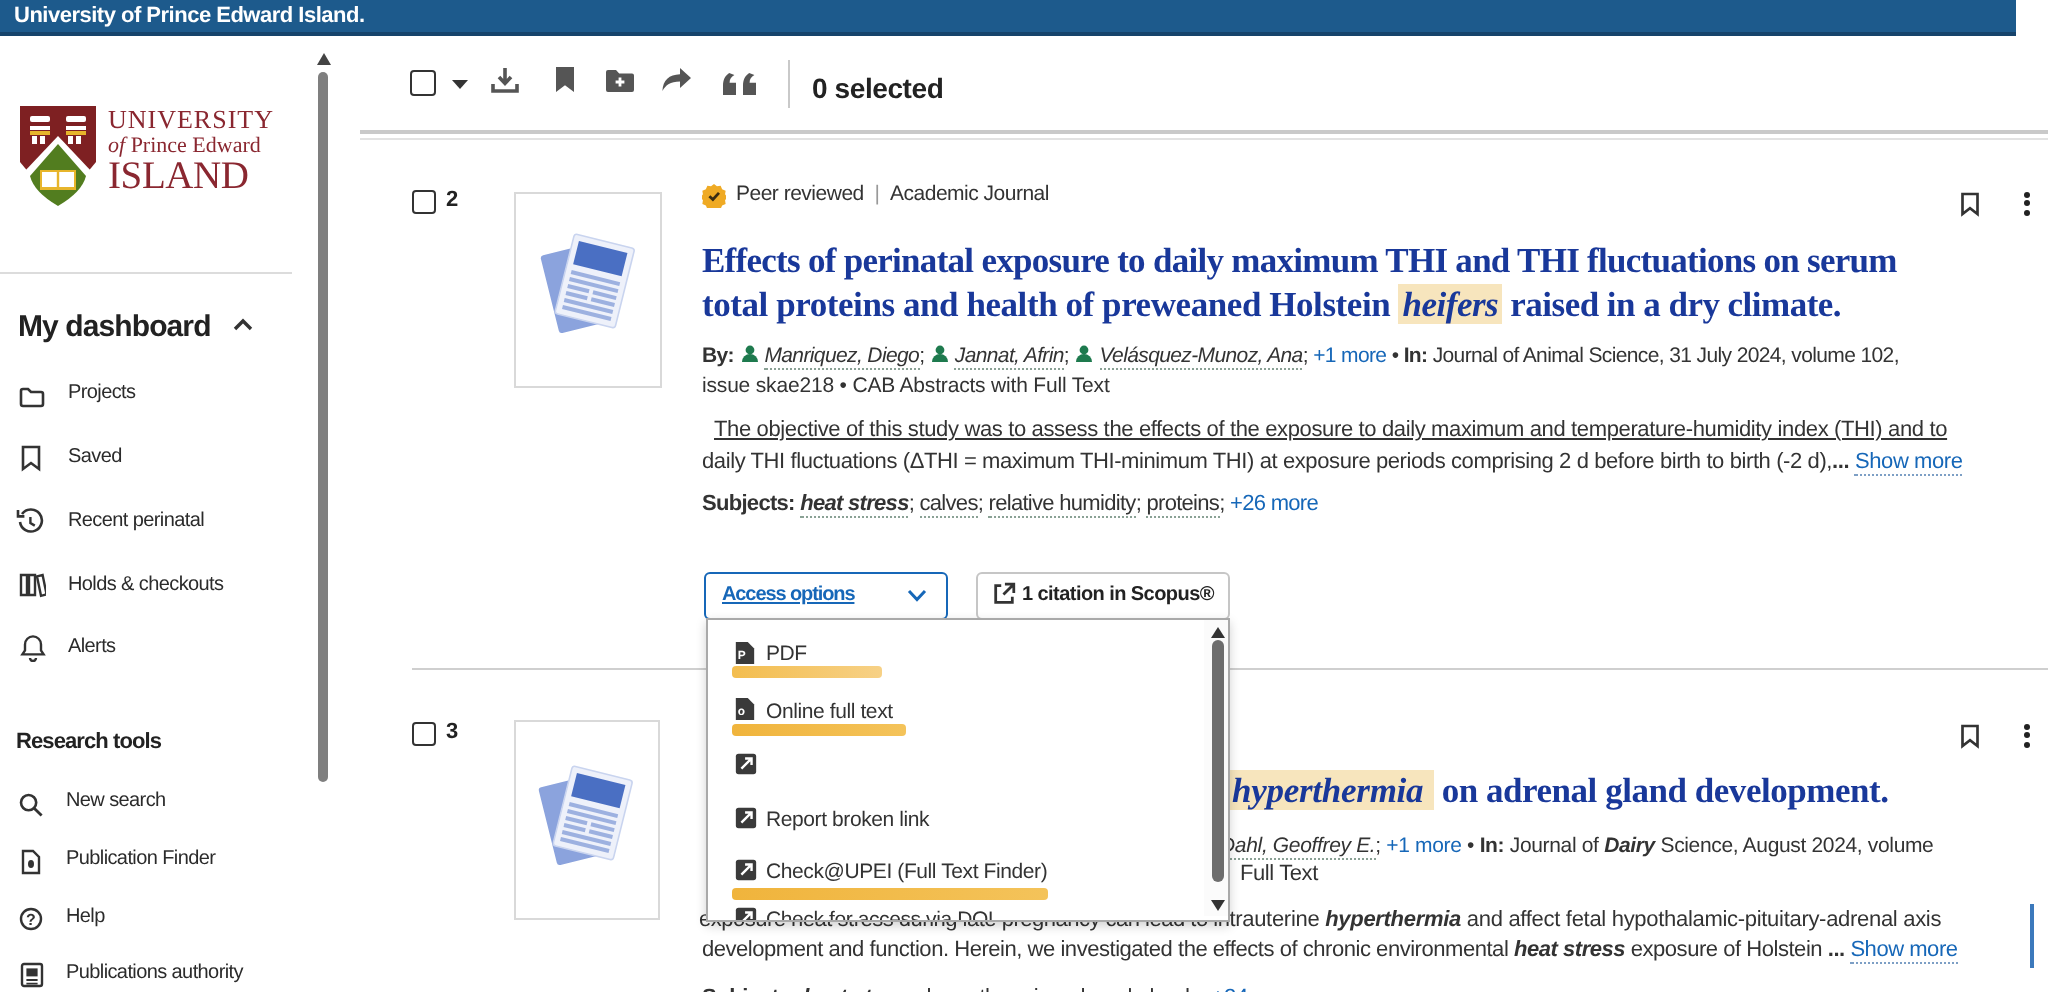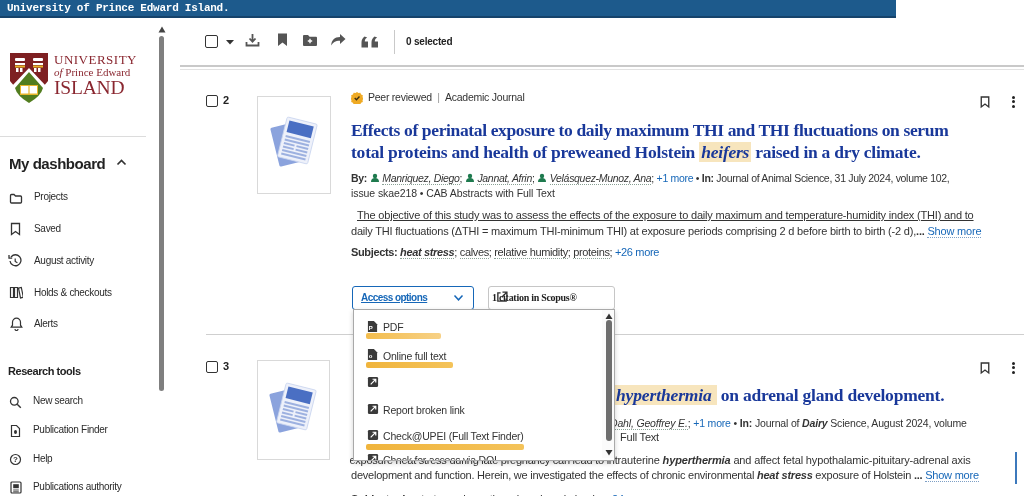--- a/index.html
+++ b/index.html
@@ -1,19 +1,19 @@
 <!DOCTYPE html>
 <html><head>
 <meta charset="utf-8">
 <style>
 * { margin:0; padding:0; box-sizing:border-box; }
 html,body { width:1024px; height:496px; overflow:hidden; background:#fff; }
 body { font-family:"Liberation Sans", sans-serif; color:#333; position:relative; }
 .abs { position:absolute; }
-.topbar { left:0; top:0; width:896px; height:18px; background:#1d5a8c; border-bottom:2px solid #16436b;font-family:Liberation Mono, monospace; }
+.topbar { left:0; top:0; width:1008px; height:18px; background:#1d5a8c; border-bottom:2px solid #16436b; }
 .topbar span { position:absolute; left:7px; top:2px; color:#fff; font-size:11px; font-weight:bold; letter-spacing:-0.25px; }
 .blue { color:#1667b8; }
 .dotted { border-bottom:1px dotted #8aa195; }
 .dottedb { border-bottom:1px dotted #7d9fc5; }
 .hl { background:#f7e5bd; padding:0 2px; }
 .body11 { font-size:11px; letter-spacing:-0.2px; color:#333; }
 .tl { font-family:"Liberation Serif",serif; font-size:17.5px; font-weight:bold; color:#19389a; white-space:nowrap; }
 .byline { font-size:10.5px; letter-spacing:-0.3px; color:#333; white-space:nowrap; }
 .ybar { position:absolute; height:6px; border-radius:2px; background:linear-gradient(90deg,#f0b43c,#f4c35a); }
 .mitem { position:absolute; font-size:10.5px; letter-spacing:-0.2px; color:#333; }
@@ -57,21 +57,21 @@
     <text x="46" y="24" font-family="Liberation Serif, serif" font-size="11" fill="#8a2730"><tspan font-style="italic">of</tspan> Prince Edward</text>
     <text x="46" y="42" font-family="Liberation Serif, serif" font-size="19.5" letter-spacing="-0.2" fill="#8a2730">ISLAND</text>
   </svg>
   <div class="abs" style="left:0;top:118px;width:146px;height:1px;background:#dcdcdc;"></div>
   <div class="abs" style="left:9px;top:137px;font-size:15px;letter-spacing:-0.45px;font-weight:bold;color:#222;">My dashboard</div>
   <svg class="abs" style="left:116px;top:141px;" width="11" height="7" viewBox="0 0 11 7">
       <path d="M1.5 5.5 L5.5 1.5 L9.5 5.5" fill="none" stroke="#333" stroke-width="1.7"></path>
     </svg>
   <div class="sideitem" style="left:34px;top:173px;">Projects</div>
   <div class="sideitem" style="left:34px;top:205px;">Saved</div>
-  <div class="sideitem" style="left:34px;top:237px;">August activity</div>
+  <div class="sideitem" style="left:34px;top:237px;">Recent perinatal</div>
   <div class="sideitem" style="left:34px;top:269px;">Holds &amp; checkouts</div>
   <div class="sideitem" style="left:34px;top:300px;">Alerts</div>
   <div class="abs" style="left:8px;top:347px;font-size:11px;letter-spacing:-0.45px;font-weight:bold;color:#222;">Research tools</div>
   <div class="sideitem" style="left:33px;top:377px;">New search</div>
   <div class="sideitem" style="left:33px;top:406px;">Publication Finder</div>
   <div class="sideitem" style="left:33px;top:435px;">Help</div>
   <div class="sideitem" style="left:33px;top:463px;">Publications authority</div>
   <svg class="sicon" style="left:9px;top:174px;" width="14" height="12" viewBox="0 0 14 12">
       <path d="M1.5 3.5 v6.5 a1 1 0 0 0 1 1 h9 a1 1 0 0 0 1-1 v-5 a1 1 0 0 0-1-1 h-5 l-1.5-1.5 h-2.5 a1 1 0 0 0-1 1 z" fill="none" stroke="#333" stroke-width="1.3"></path>
     </svg>
@@ -131,21 +131,21 @@
     <path d="M8 4.8 v4.4 M5.8 7 h4.4" stroke="#fff" stroke-width="1.4"></path>
   </svg>
 <svg class="abs" style="left:330px;top:33px;" width="17" height="14" viewBox="0 0 17 14">
     <path d="M10 1 L15.5 6 L10 11 v-3.2 C5 7.8 3 9.5 1.2 12.5 C1.5 7 4.5 4.3 10 4.1 z" fill="#555"></path>
   </svg>
 <svg class="abs" style="left:361px;top:36px;" width="18" height="12" viewBox="0 0 18 12">
     <path d="M3.6 0.5 C1.4 2 0.5 4 0.5 6.8 V11.5 H7 V5.4 H3.8 c0-1.8 0.8-3 2.4-3.9 z" fill="#555"></path>
     <path d="M13.6 0.5 C11.4 2 10.5 4 10.5 6.8 V11.5 H17 V5.4 H13.8 c0-1.8 0.8-3 2.4-3.9 z" fill="#555"></path>
   </svg>
 <div class="abs" style="left:394px;top:30px;width:1px;height:24px;background:#c9c9c9;"></div>
-<div class="abs" style="left:406px;top:36px;font-size:10px;letter-spacing:-0.2px;font-weight:bold;color:#222;">0 selected</div>
+<div class="abs" style="left:406px;top:36px;font-size:14px;letter-spacing:-0.2px;font-weight:bold;color:#222;">0 selected</div>
 <div class="abs" style="left:180px;top:65px;width:844px;height:2px;background:#c9c9c9;"></div>
 <div class="abs" style="left:180px;top:69px;width:844px;height:1px;background:#e2e2e2;"></div>
 
 <div class="abs" style="left:206px;top:95px;width:12px;height:12px;border:1.6px solid #333;border-radius:2px;"></div>
 <div class="abs" style="left:223px;top:94px;font-size:11px;font-weight:bold;color:#222;">2</div>
 <div class="abs" style="left:257px;top:96px;width:74px;height:98px;border:1px solid #d9d9d9;"></div>
 <svg class="abs" style="left:267px;top:116px;" width="55" height="58" viewBox="0 0 55 58">
   <g transform="rotate(-14 22 30)">
       <rect x="8" y="8" width="30" height="40" rx="1.5" fill="#8ba3dd"></rect>
     </g>
@@ -202,21 +202,21 @@
 <div class="abs" style="left:352px;top:286px;width:122px;height:24px;border:1px solid #1667b8;border-radius:3px;background:#fff;"></div>
 <div class="abs" style="left:361px;top:292px;font-size:10px;letter-spacing:-0.55px;font-weight:bold;color:#1667b8;text-decoration:underline;">Access options</div>
 <svg class="abs" style="left:453px;top:294px;" width="11" height="8" viewBox="0 0 11 8">
     <path d="M1.5 1.5 L5.5 5.8 L9.5 1.5" fill="none" stroke="#1667b8" stroke-width="1.5"></path>
   </svg>
 <div class="abs" style="left:488px;top:286px;width:127px;height:24px;border:1px solid #c6c6c6;border-radius:3px;background:#fff;"></div>
 <svg class="abs" style="left:496px;top:291px;" width="12" height="12" viewBox="0 0 13 13">
     <path d="M5 2 H2 v9 h9 V8" fill="none" stroke="#333" stroke-width="1.5"></path>
     <path d="M7 1.2 h4.8 v4.8 M11.5 1.5 L6.2 6.8" fill="none" stroke="#333" stroke-width="1.5"></path>
   </svg>
-<div class="abs" style="left:492px;top:292px;font-size:10px;letter-spacing:-0.28px;font-weight:bold;color:#222;font-family:Liberation Serif, serif;">1 citation in Scopus®</div>
+<div class="abs" style="left:511px;top:292px;font-size:10px;letter-spacing:-0.28px;font-weight:bold;color:#222;">1 citation in Scopus®</div>
 
 <div class="abs" style="left:206px;top:334px;width:818px;height:1px;background:#cfcfcf;"></div>
 <div class="abs" style="left:206px;top:361px;width:12px;height:12px;border:1.6px solid #333;border-radius:2px;"></div>
 <div class="abs" style="left:223px;top:360px;font-size:11px;font-weight:bold;color:#222;">3</div>
 <div class="abs" style="left:257px;top:360px;width:73px;height:100px;border:1px solid #d9d9d9;"></div>
 <svg class="abs" style="left:266px;top:382px;" width="55" height="58" viewBox="0 0 55 58">
   <g transform="rotate(-14 22 30)">
       <rect x="8" y="8" width="30" height="40" rx="1.5" fill="#8ba3dd"></rect>
     </g>
   <g transform="rotate(14 30 28)">

